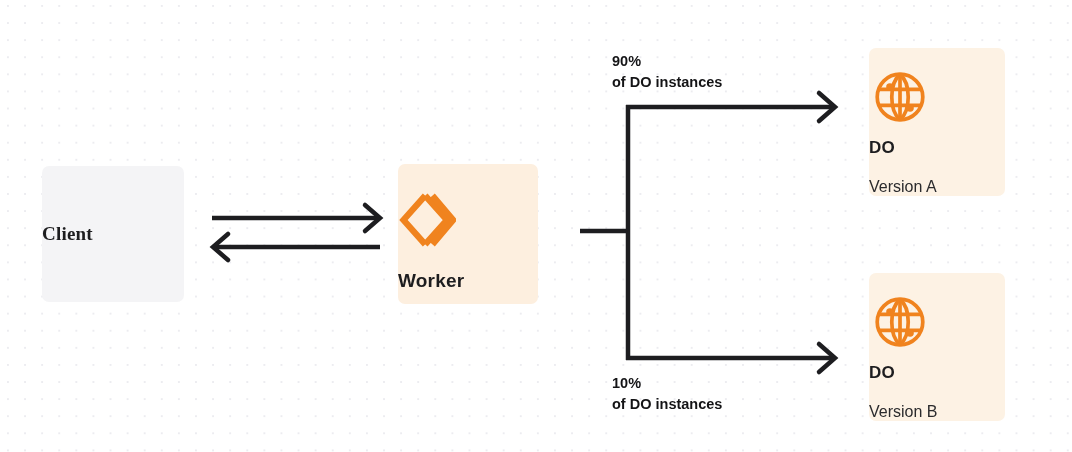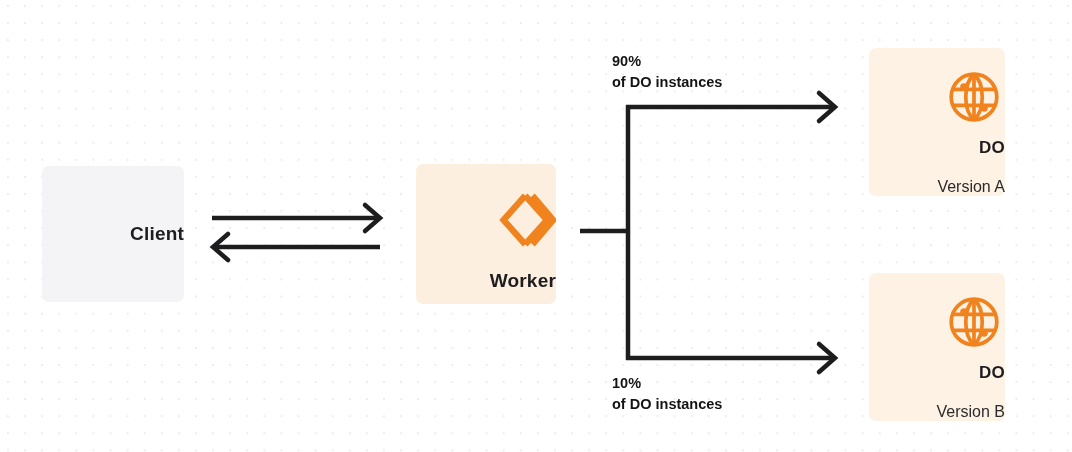--- a/index.html
+++ b/index.html
@@ -26,34 +26,35 @@
     background-position: 7px 5px;
   }
 
   
   .node {
     position: absolute;
     box-sizing: border-box;
     border-radius: 7px;
     display: flex;
     flex-direction: column;
-    align-items: flex-end;
+    align-items: flex-start;
     justify-content: center;
   }
 
   .node-client {
     left: 42px;
     top: 166px;
     width: 142px;
     height: 136px;
     background-color: #f4f4f6;
+    font-family: Liberation Serif, serif;
   }
 
   .node-worker {
-    left: 416px;
+    left: 398px;
     top: 164px;
     width: 140px;
     height: 140px;
     background-color: #fdefdf;
     justify-content: flex-start;
     padding-top: 28px;
   }
 
   .node-do {
     left: 869px;

